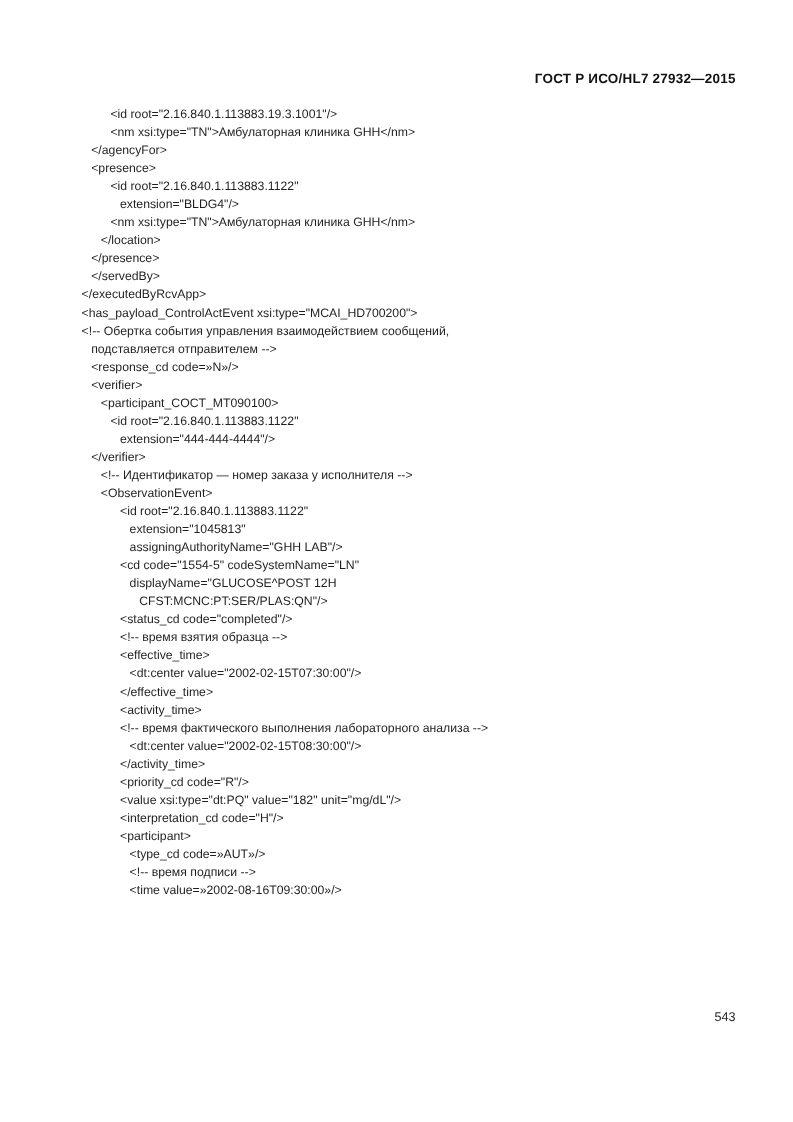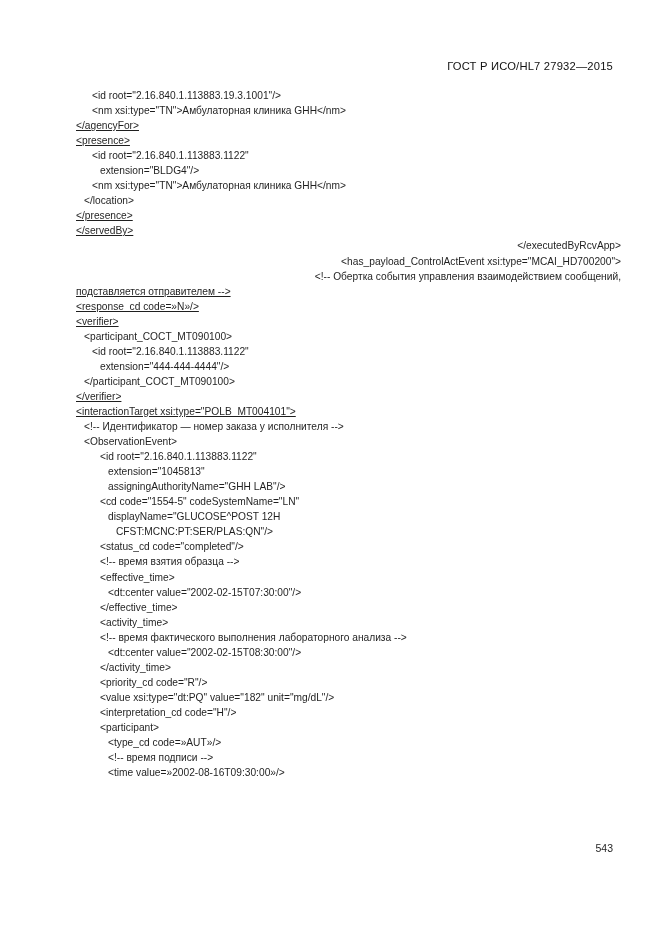--- a/index.html
+++ b/index.html
@@ -17,43 +17,43 @@
     height: 935px;
     background: #ffffff;
     overflow: hidden;
     box-sizing: border-box;
   }
   .header {
     position: absolute;
     top: 60px;
     right: 48px;
     font-size: 11.2px;
-    font-weight: normal;
+    font-weight: bold;
     letter-spacing: 0.2px;
     white-space: nowrap;
     color: #111111;
   }
   .code-block {
     position: absolute;
     top: 88px;
     left: 68px;
     right: 40px;
   }
   .code-line {
     font-family: "Liberation Sans", sans-serif;
     font-size: 10.2px;
     line-height: 15.05px;
     height: 15.05px;
     color: #1f1f1f;
     white-space: pre;
     letter-spacing: 0.01px;
   }
   
-  .i0 { padding-left: 0px; text-align: right; }
-  .i1 { padding-left: 8px; text-decoration: underline; }
+  .i0 { padding-left: 0px; }
+  .i1 { padding-left: 8px; }
   .i2 { padding-left: 16px; }
   .i3 { padding-left: 24px; }
   .i4 { padding-left: 32px; }
   .i5 { padding-left: 40px; }
   .i6 { padding-left: 48px; }
 
   .page-number {
     position: absolute;
     right: 48px;
     top: 842px;
@@ -81,23 +81,21 @@
       <div class="code-line i1">&lt;/servedBy&gt;</div>
       <div class="code-line i0">&lt;/executedByRcvApp&gt;</div>
       <div class="code-line i0">&lt;has_payload_ControlActEvent xsi:type="MCAI_HD700200"&gt;</div>
       <div class="code-line i0">&lt;!-- Обертка события управления взаимодействием сообщений,</div>
       <div class="code-line i1">подставляется отправителем --&gt;</div>
       <div class="code-line i1">&lt;response_cd code=»N»/&gt;</div>
       <div class="code-line i1">&lt;verifier&gt;</div>
       <div class="code-line i2">&lt;participant_COCT_MT090100&gt;</div>
       <div class="code-line i3">&lt;id root="2.16.840.1.113883.1122"</div>
       <div class="code-line i4">extension="444-444-4444"/&gt;</div>
-      <div class="code-line i2">&lt;/participant_COCT_MT090100&gt;</div>
       <div class="code-line i1">&lt;/verifier&gt;</div>
-      <div class="code-line i1">&lt;interactionTarget xsi:type="POLB_MT004101"&gt;</div>
       <div class="code-line i2">&lt;!-- Идентификатор — номер заказа у исполнителя --&gt;</div>
       <div class="code-line i2">&lt;ObservationEvent&gt;</div>
       <div class="code-line i4">&lt;id root="2.16.840.1.113883.1122"</div>
       <div class="code-line i5">extension="1045813"</div>
       <div class="code-line i5">assigningAuthorityName="GHH LAB"/&gt;</div>
       <div class="code-line i4">&lt;cd code="1554-5" codeSystemName="LN"</div>
       <div class="code-line i5">displayName="GLUCOSE^POST 12H</div>
       <div class="code-line i6">CFST:MCNC:PT:SER/PLAS:QN"/&gt;</div>
       <div class="code-line i4">&lt;status_cd code="completed"/&gt;</div>
       <div class="code-line i4">&lt;!-- время взятия образца --&gt;</div>

